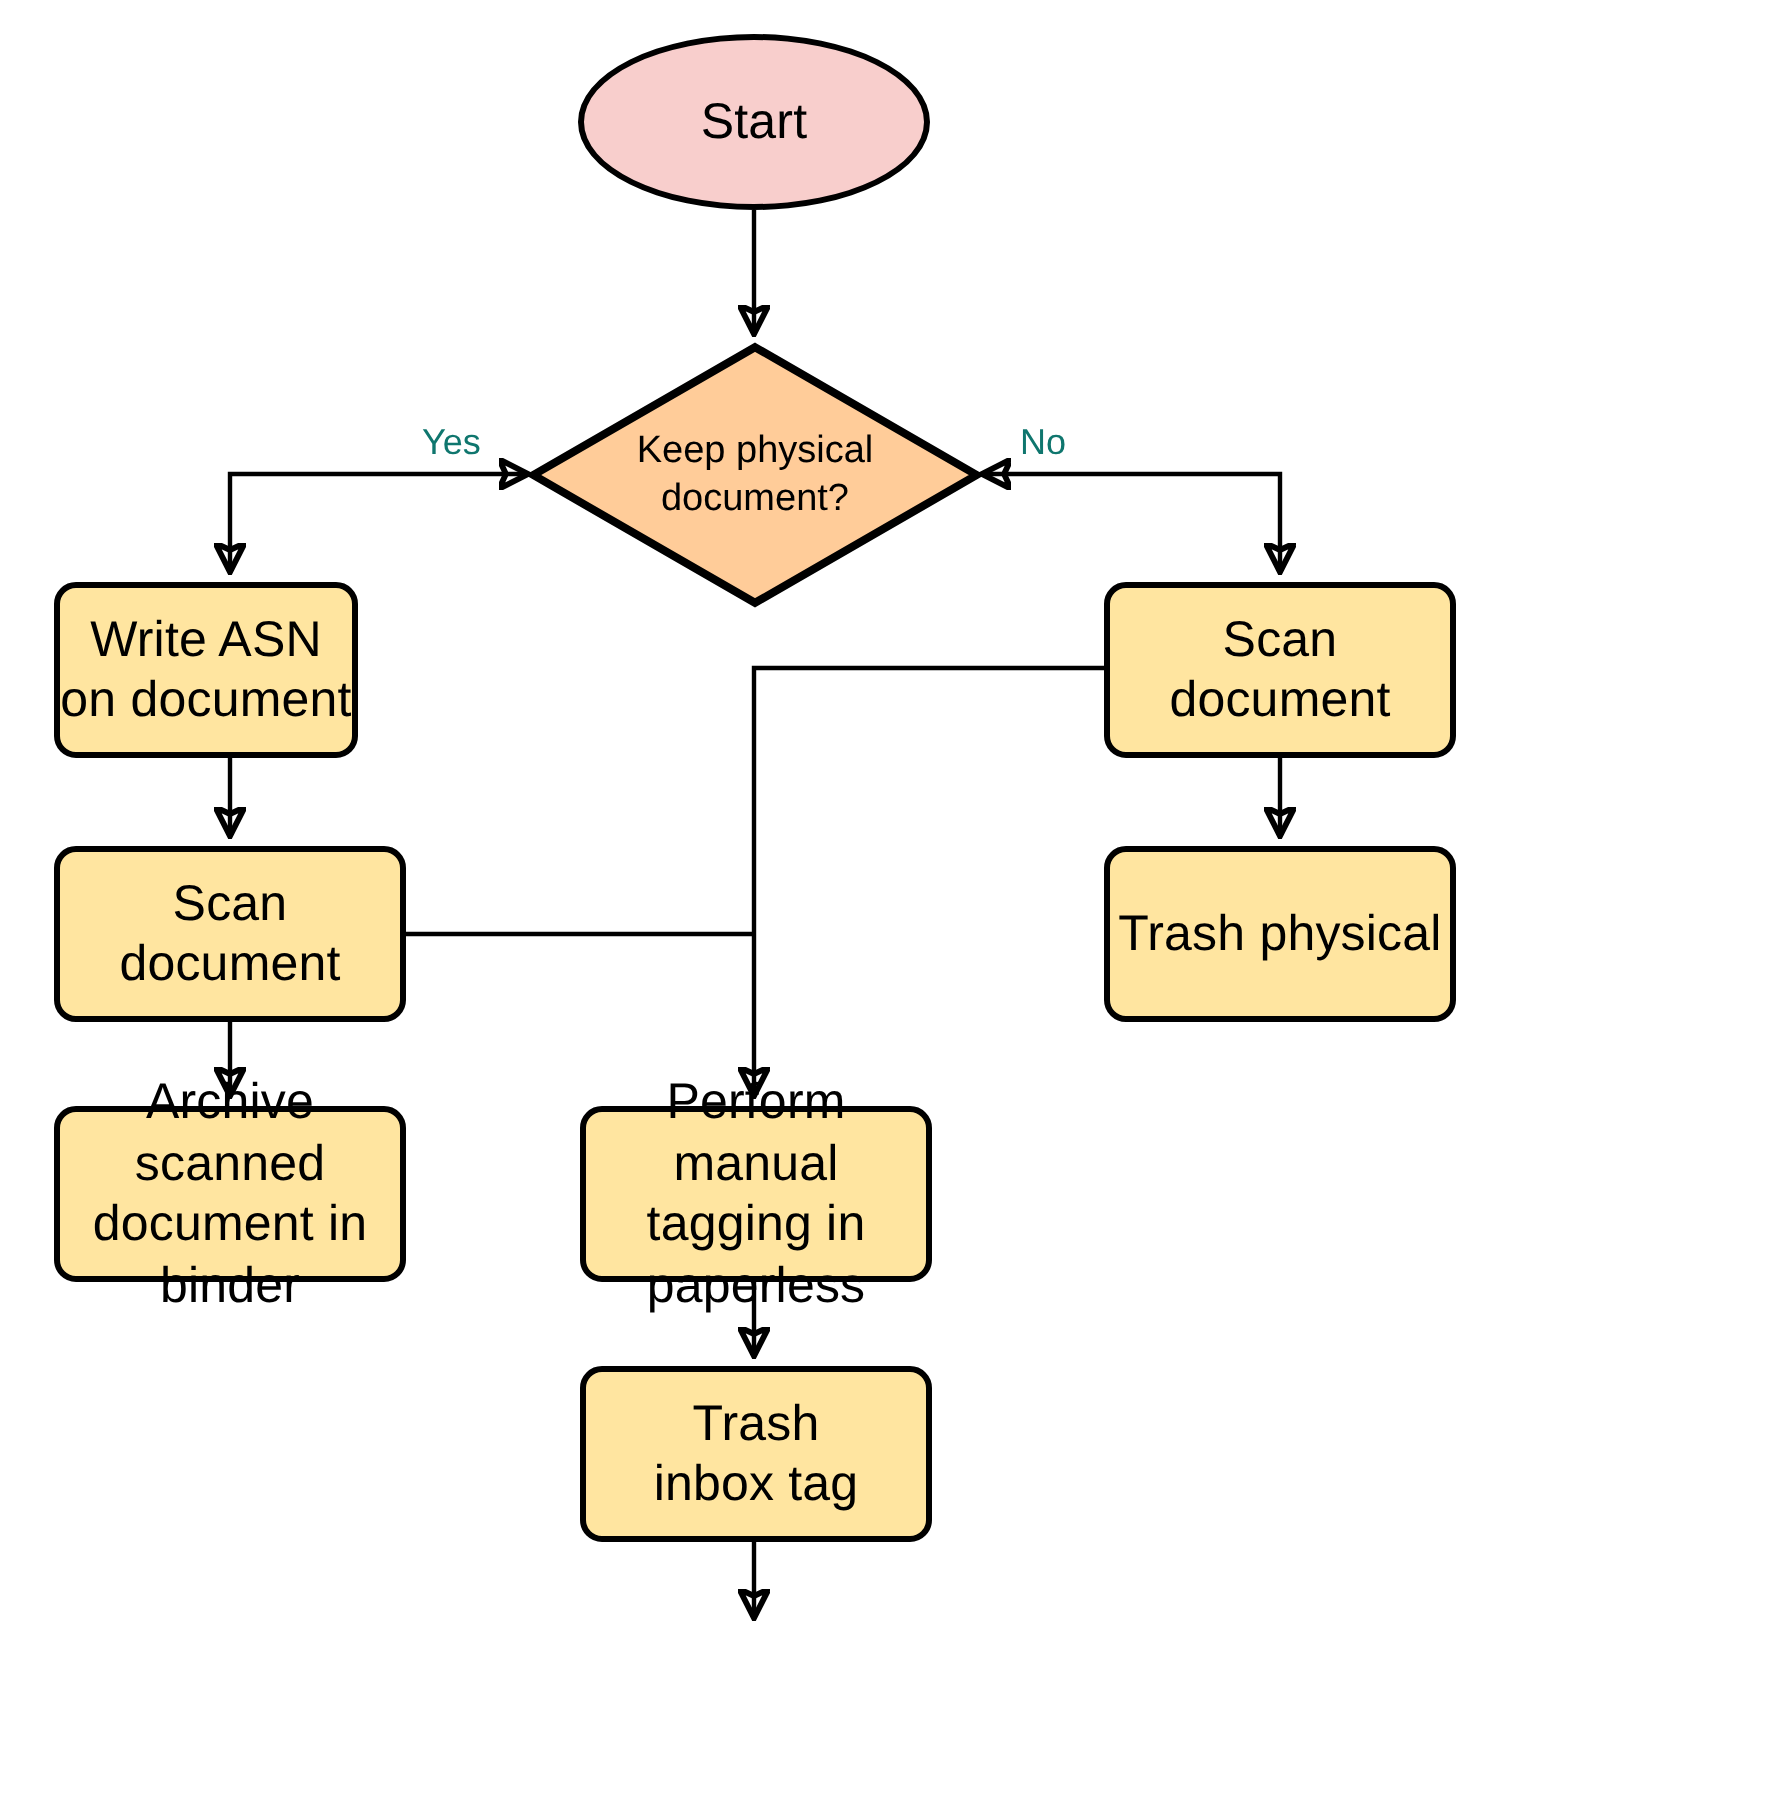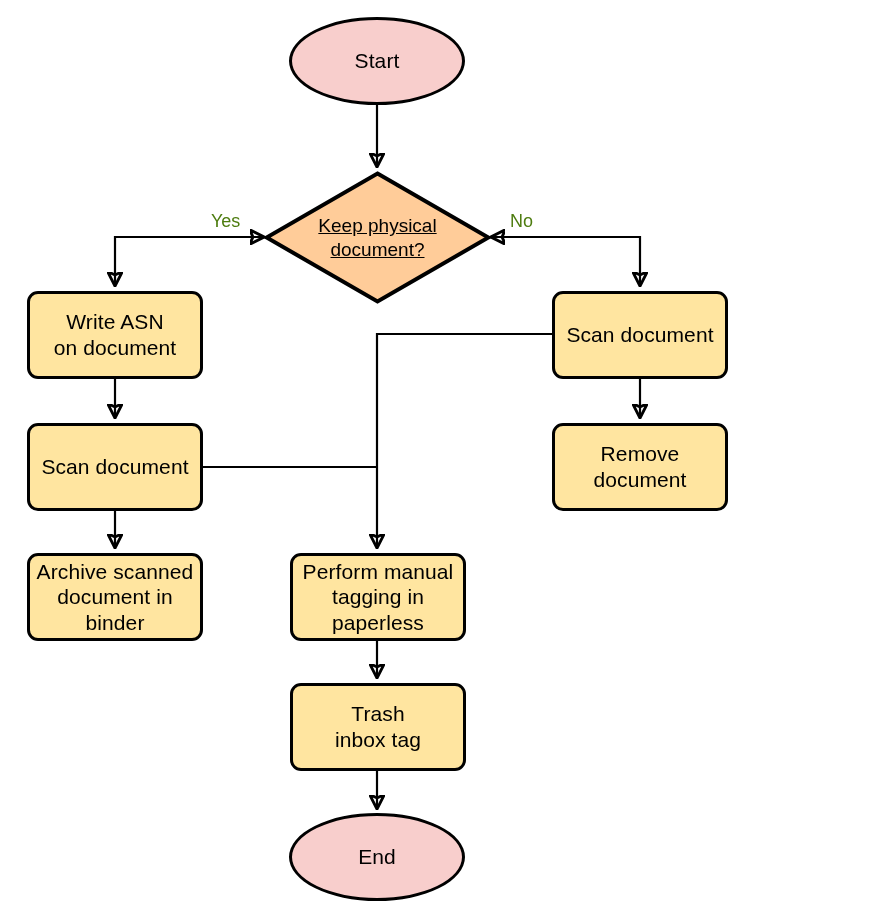--- a/index.html
+++ b/index.html
@@ -36,61 +36,60 @@
   }
   
   .node {
     position: absolute;
     box-sizing: border-box;
     display: flex;
     align-items: center;
     justify-content: center;
     text-align: center;
     color: #000000;
-    font-size: 21px;
+    font-size: 25px;
     line-height: 1.22;
     letter-spacing: 0.1px;
     white-space: pre-line;
   }
   .proc {
     border: 3px solid #000000;
     border-radius: 11px;
     background: #ffe5a0;
   }
   .term {
     border: 3.5px solid #000000;
     border-radius: 50%;
     background: #f8cecc;
   }
   .diamond-wrap {
     position: absolute;
     display: flex;
     align-items: center;
     justify-content: center;
-    text-decoration: underline;
   }
   .diamond-wrap svg {
     position: absolute;
     left: 0;
     top: 0;
   }
   .diamond-wrap .dlabel {
     position: relative;
     z-index: 2;
     text-align: center;
     font-size: 19px;
     line-height: 1.22;
     color: #000000;
     white-space: pre-line;
   }
   
   .edge-label {
     position: absolute;
     font-size: 18px;
-    color: #4d7c0f;
+    color: #0f766e;
     background: transparent;
     white-space: nowrap;
   }
   
   .annotation {
     position: absolute;
     font-size: 19px;
     font-style: italic;
     line-height: 1.3;
     color: #000000;
@@ -145,56 +144,53 @@
   </div>
 
   <div class="diamond-wrap" style="left:264px; top:171px; width:227px; height:133px;">
     <svg width="227" height="133" viewBox="0 0 227 133" xmlns="http://www.w3.org/2000/svg">
       <polygon points="113.5,2.6 224.4,66.5 113.5,130.4 2.6,66.5" fill="#ffcc99" stroke="#000000" stroke-width="4" stroke-linejoin="miter"></polygon>
     </svg>
     <span class="dlabel">Keep physical
 document?</span>
   </div>
 
-  <div class="node proc" style="left:27px; top:291px; width:176px; height:88px;">
+  <div class="node proc" style="left:27px; top:291px; width:152px; height:88px;">
     <span>Write ASN
 on document</span>
   </div>
 
   <div class="node proc" style="left:27px; top:423px; width:176px; height:88px;">
     <span>Scan document</span>
   </div>
 
   <div class="node proc" style="left:27px; top:553px; width:176px; height:88px;align-items:center;">
     <span>Archive scanned
 document in
 binder</span>
   </div>
 
   <div class="node proc" style="left:552px; top:291px; width:176px; height:88px;">
     <span>Scan document</span>
   </div>
 
   <div class="node proc" style="left:552px; top:423px; width:176px; height:88px;">
-    <span>Remove document</span>
+    <span>Trash physical</span>
   </div>
 
   <div class="node proc" style="left:290px; top:553px; width:176px; height:88px;">
     <span>Perform manual
 tagging in
 paperless</span>
   </div>
 
   <div class="node proc" style="left:290px; top:683px; width:176px; height:88px;">
     <span>Trash
 inbox tag</span>
   </div>
 
-  <div class="node term" style="left:289px; top:813px; width:176px; height:88px;">
-    <span>End</span>
-  </div>
 
   <div class="edge-label" style="left:211px; top:211px;">Yes</div>
 
   <div class="edge-label" style="left:510px; top:211px;">No</div>
 
 
 </div>
 
 </body></html>

